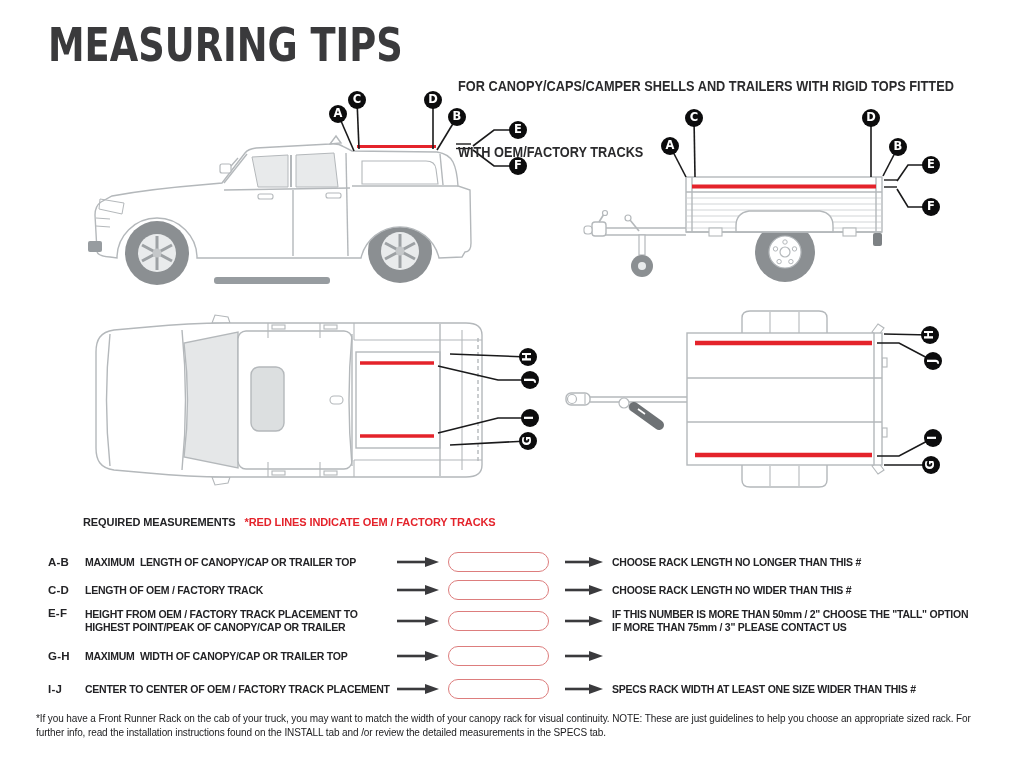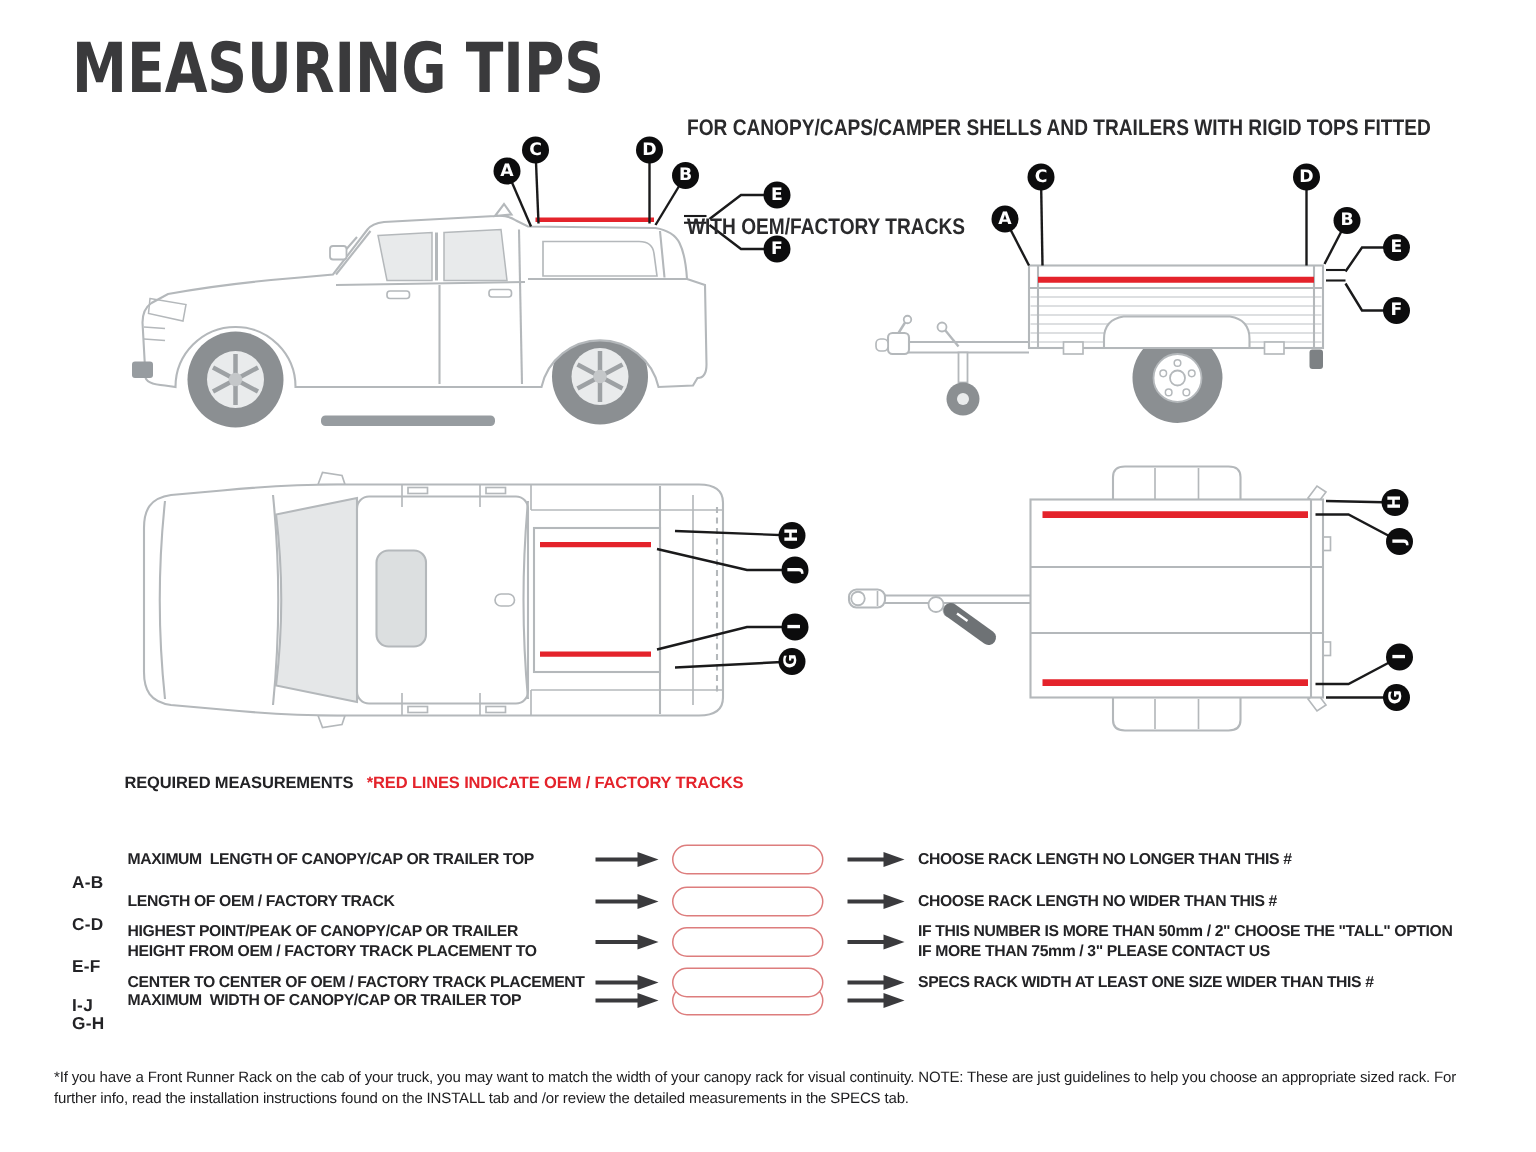--- a/index.html
+++ b/index.html
@@ -18,21 +18,21 @@
   .co span{color:#fff;font-family:"DejaVu Sans",sans-serif;font-weight:bold;font-size:11.5px;line-height:1;}
   .co span.rot{transform:rotate(-90deg);}
 
   .sec-head{position:absolute;left:47px;top:516px;display:flex;gap:9px;font-weight:bold;
             font-size:11px;letter-spacing:-0.1px;white-space:pre;margin-left:36px;}
   .sec-head .note{color:#e4232b;}
 
   .mrow{position:absolute;left:48px;right:14px;display:grid;
         grid-template-columns:37px 311px 44px 8px 104px 12px 40px 8px 1fr;
         align-items:center;}
-  .mrow .key{font-weight:bold;font-size:11.5px;letter-spacing:0.2px;margin-top:32px;}
+  .mrow .key{font-weight:bold;font-size:11.5px;letter-spacing:0.2px;}
   .mrow .desc,.mrow .res{font-weight:bold;font-size:10.5px;letter-spacing:-0.25px;line-height:13px;white-space:pre;}
   .pillbox{width:99px;height:18px;border:1.4px solid #dd7d7d;border-radius:11px;background:#fff;}
   .arr{display:block;}
 
   .footnote{position:absolute;left:36px;top:712px;width:956px;font-size:10px;line-height:13.5px;
             color:#1c1c1e;letter-spacing:-0.1px;}
 </style>
 </head>
 <body>
 
@@ -362,22 +362,22 @@
         <line x1="1" y1="6" x2="26" y2="6" stroke="#3a3a3d" stroke-width="2.6"></line>
         <polygon points="25,1 39,6 25,11" fill="#3a3a3d"></polygon>
       </svg>
     <div></div>
     <div class="res">CHOOSE RACK LENGTH NO WIDER THAN THIS #</div>
   </div>
 
   <div class="mrow" style="top:605px;min-height:32px">
     <div class="key" style="align-self:start;padding-top:2px">E-F</div>
     <div>
+      <div class="desc">HEIGHT FROM OEM / FACTORY TRACK PLACEMENT TO</div>
       <div class="desc">HIGHEST POINT/PEAK OF CANOPY/CAP OR TRAILER</div>
-      <div class="desc">HEIGHT FROM OEM / FACTORY TRACK PLACEMENT TO</div>
     </div>
     <svg class="arr" width="44" height="12">
         <line x1="1" y1="6" x2="30" y2="6" stroke="#3a3a3d" stroke-width="2.6"></line>
         <polygon points="29,1 43,6 29,11" fill="#3a3a3d"></polygon>
       </svg>
     <div></div>
     <div class="pillbox"></div>
     <div></div>
     <svg class="arr" width="40" height="12">
         <line x1="1" y1="6" x2="26" y2="6" stroke="#3a3a3d" stroke-width="2.6"></line>
@@ -400,21 +400,21 @@
     <div></div>
     <div class="pillbox"></div>
     <div></div>
     <svg class="arr" width="40" height="12">
         <line x1="1" y1="6" x2="26" y2="6" stroke="#3a3a3d" stroke-width="2.6"></line>
         <polygon points="25,1 39,6 25,11" fill="#3a3a3d"></polygon>
       </svg>
     <div></div>
   </div>
 
-  <div class="mrow" style="top:633px;min-height:22px">
+  <div class="mrow" style="top:678px;min-height:22px">
     <div class="key">I-J</div>
     <div class="desc">CENTER TO CENTER OF OEM / FACTORY TRACK PLACEMENT</div>
     <svg class="arr" width="44" height="12">
         <line x1="1" y1="6" x2="30" y2="6" stroke="#3a3a3d" stroke-width="2.6"></line>
         <polygon points="29,1 43,6 29,11" fill="#3a3a3d"></polygon>
       </svg>
     <div></div>
     <div class="pillbox"></div>
     <div></div>
     <svg class="arr" width="40" height="12">

